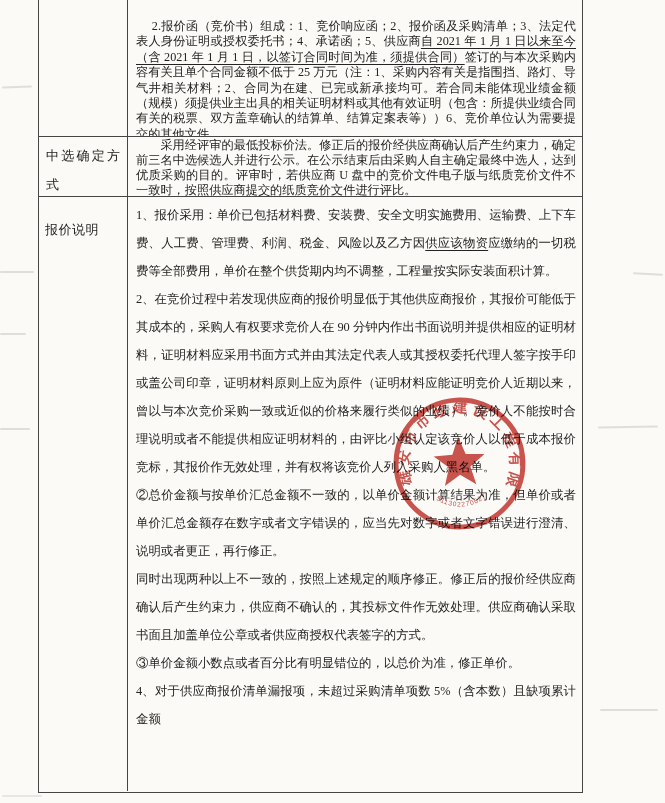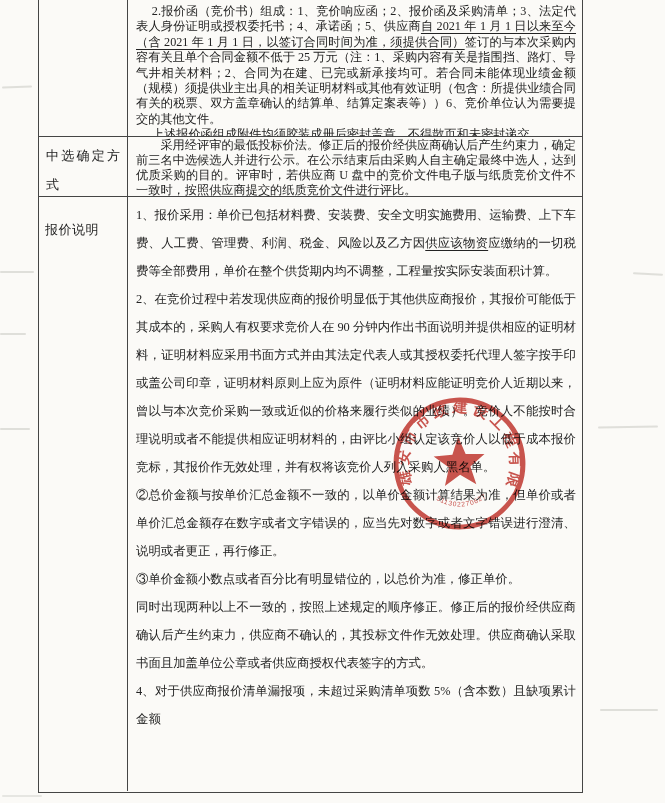--- a/index.html
+++ b/index.html
@@ -34,21 +34,21 @@
     width: 89px;
     flex: 0 0 89px;
     border-right: 1.5px solid var(--border, #454545);
     font-size: 13px;
     letter-spacing: 1px;
     overflow: hidden;
   }
   .row-2 .label-cell { padding: 4px 6px 0 7px; line-height: 29px; text-align: justify; }
   .row-3 .label-cell { padding: 24px 6px 0 6px; text-align: left; letter-spacing: 0.5px; }
   .content-cell { flex: 1 1 auto; overflow: hidden; }
-  .row-1 .content-cell { padding: 4px 6px 0 8px; font-size: 12.2px; line-height: 15.4px; }
+  .row-1 .content-cell { padding: 19px 6px 0 8px; font-size: 12.2px; line-height: 15.4px; }
   .row-2 .content-cell { padding: 1px 6px 0 8px; font-size: 12.2px; line-height: 15px; }
   .row-3 .content-cell { padding: 4px 6px 0 8px; font-size: 12.4px; line-height: 28px; }
   .para { text-align: justify; }
   .para.indent-1 { text-indent: 1.3em; }
   .para.indent-2 { text-indent: 2em; }
   .para u {
     text-decoration: underline;
     text-decoration-thickness: 1px;
     text-underline-offset: 3px;
   }
@@ -133,22 +133,22 @@
     </div>
 
     <div class="row row-3">
       <div class="label-cell">
         <span>报价说明</span>
       </div>
       <div class="content-cell">
           <p class="para"><span>1、报价采用：单价已包括材料费、安装费、安全文明实施费用、运输费、上下车费、人工费、管理费、利润、税金、风险以及乙方因</span><u>供应该物资</u><span>应缴纳的一切税费等全部费用，单价在整个供货期内均不调整，工程量按实际安装面积计算。</span></p>
           <p class="para"><span>2、在竞价过程中若发现供应商的报价明显低于其他供应商报价，其报价可能低于其成本的，采购人有权要求竞价人在 90 分钟内作出书面说明并提供相应的证明材料，证明材料应采用书面方式并由其法定代表人或其授权委托代理人签字按手印或盖公司印章，证明材料原则上应为原件（证明材料应能证明竞价人近期以来，曾以与本次竞价采购一致或近似的价格来履行类似的业绩）。竞价人不能按时合理说明或者不能提供相应证明材料的，由评比小组认定该竞价人以低于成本报价竞标，其报价作无效处理，并有权将该竞价人列入采购人黑名单。</span></p>
           <p class="para"><span>②总价金额与按单价汇总金额不一致的，以单价金额计算结果为准，但单价或者单价汇总金额存在数字或者文字错误的，应当先对数字或者文字错误进行澄清、说明或者更正，再行修正。</span></p>
+          <p class="para"><span>同时出现两种以上不一致的，按照上述规定的顺序修正。修正后的报价经供应商确认后产生约束力，供应商不确认的，其投标文件作无效处理。供应商确认采取书面且加盖单位公章或者供应商授权代表签字的方式。</span></p>
           <p class="para"><span>③单价金额小数点或者百分比有明显错位的，以总价为准，修正单价。</span></p>
-          <p class="para"><span>同时出现两种以上不一致的，按照上述规定的顺序修正。修正后的报价经供应商确认后产生约束力，供应商不确认的，其投标文件作无效处理。供应商确认采取书面且加盖单位公章或者供应商授权代表签字的方式。</span></p>
           <p class="para"><span>4、对于供应商报价清单漏报项，未超过采购清单项数 5%（含本数）且缺项累计金额</span></p>
         </div>
     </div>
 
   </div>
 
   <div class="stamp">
     <svg viewBox="0 0 200 200">
       <circle class="seal-ring" cx="100" cy="100" r="90"></circle>
       <path id="sealTopArc" d="M 36.8 136.5 A 73 73 0 1 1 163.2 136.5" fill="none"></path>

